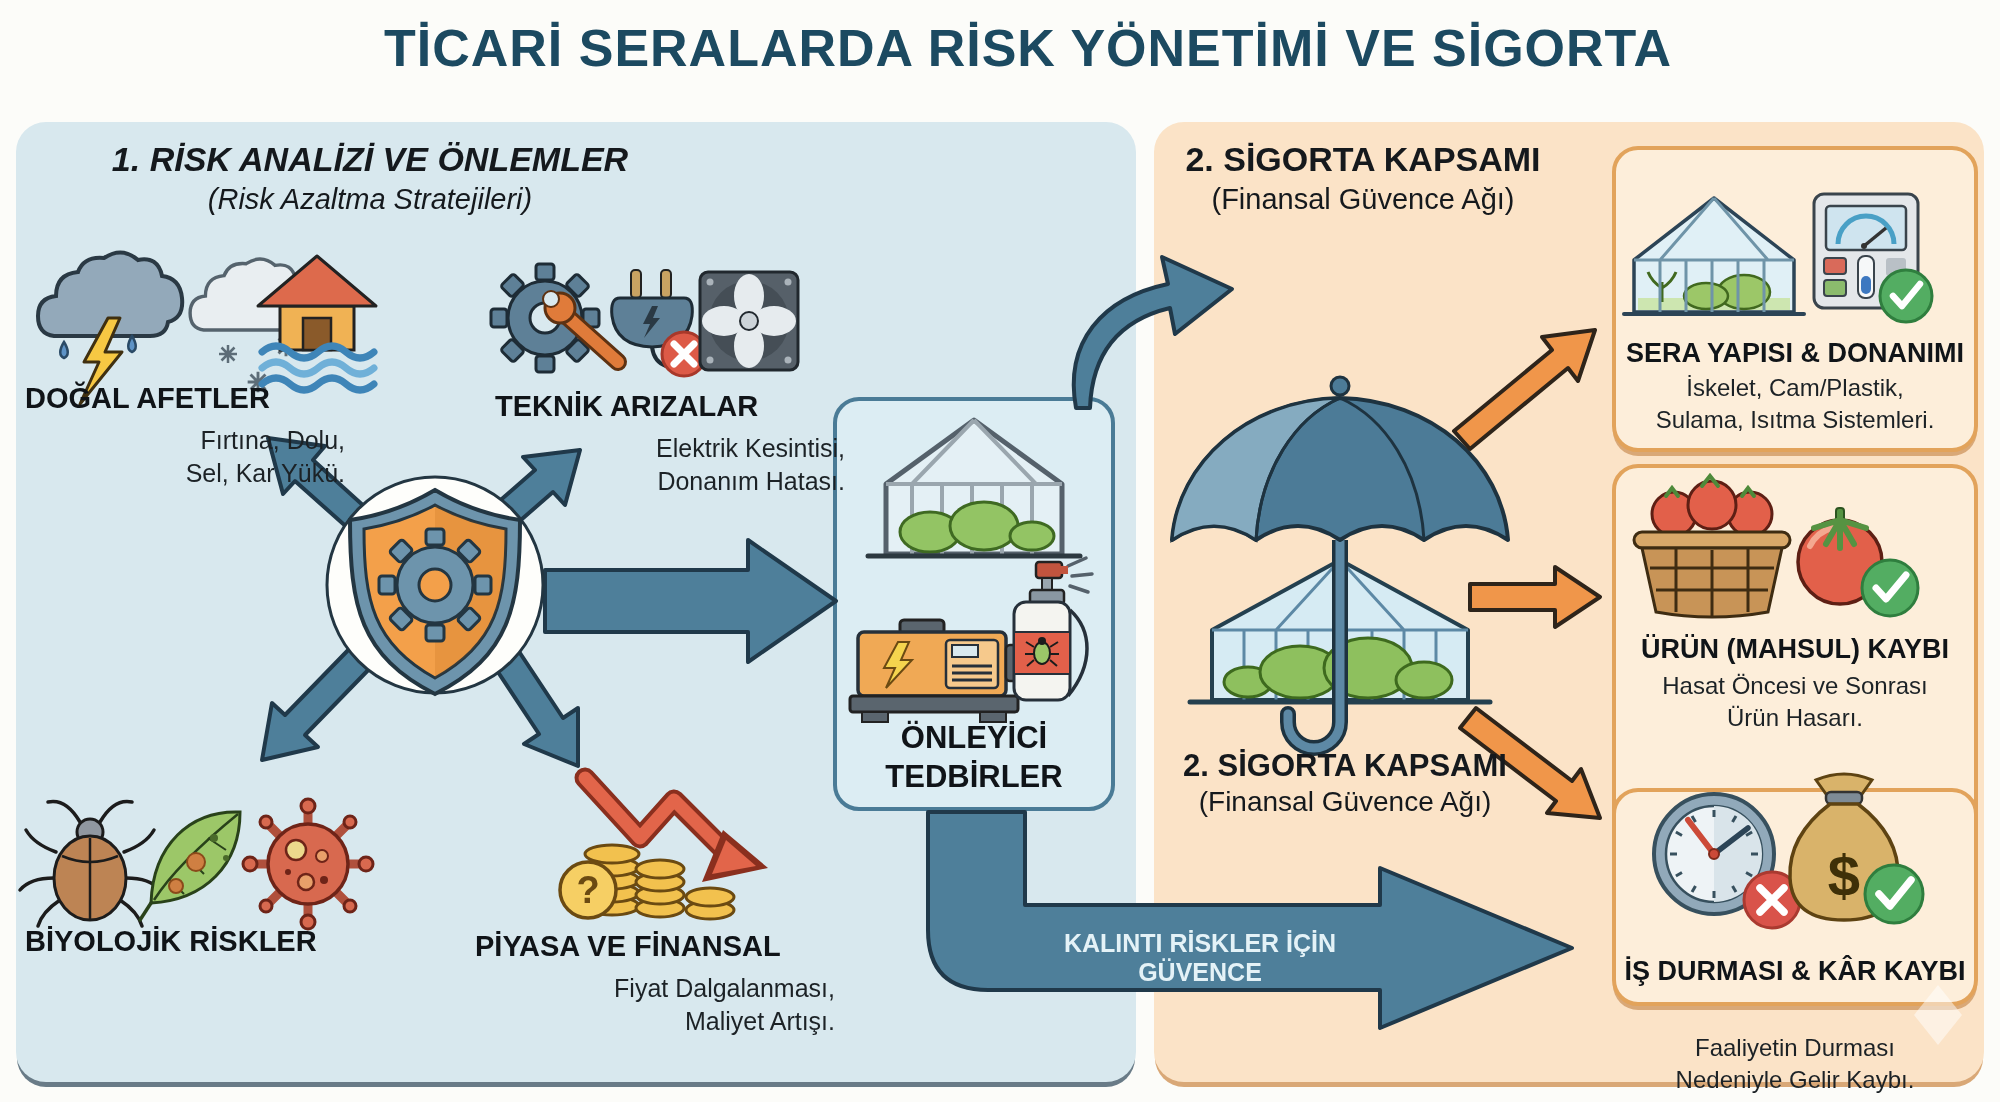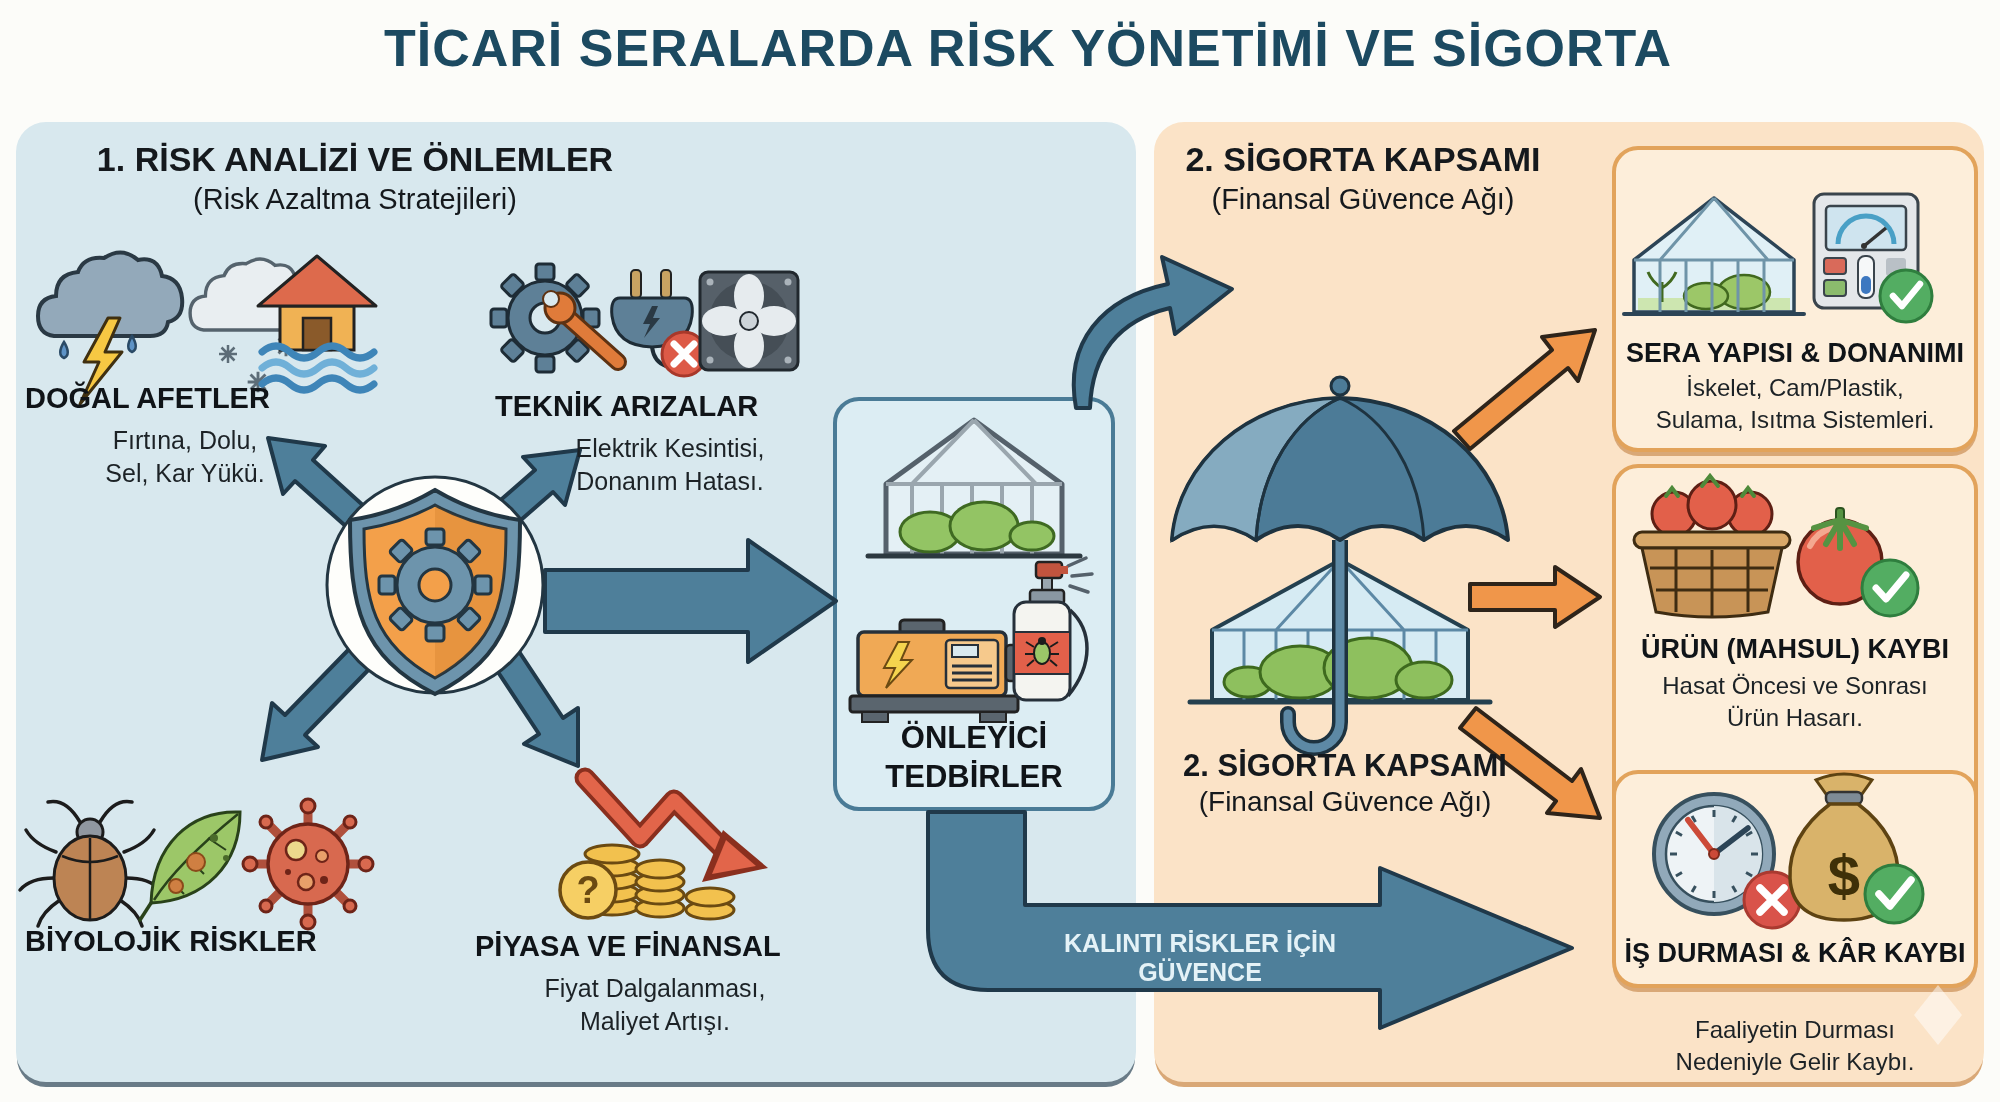--- a/index.html
+++ b/index.html
@@ -7,30 +7,30 @@
           font-family:"Liberation Sans",sans-serif;background:#fcfcf9;}
   .title{position:absolute;top:18px;left:0;width:100%;margin:0;text-align:center;
          font-size:52px;font-weight:bold;color:#1c4a61;letter-spacing:1px;padding-left:28px;}
   .panel{position:absolute;top:122px;height:960px;border-radius:30px;}
   .panel.left{left:16px;width:1120px;background:#d8e8ee;box-shadow:0 6px 0 -1px #697b87;}
   .panel.right{left:1154px;width:830px;background:#fbe3c7;box-shadow:0 6px 0 -1px #d9a877;}
   .sec-head{position:absolute;text-align:center;color:#15191d;}
   .sec-head .h{font-size:34px;font-weight:bold;line-height:1.15;}
   .sec-head .s{font-size:29px;margin-top:4px;}
   .grp-title{position:absolute;text-align:left;font-weight:bold;font-size:29px;color:#101418;}
-  .grp-desc{position:absolute;text-align:center;font-size:25px;color:#1c2226;line-height:1.3;white-space:pre-line;}
+  .grp-desc{position:absolute;text-align:right;font-size:25px;color:#1c2226;line-height:1.3;white-space:pre-line;}
   .prevent-box{position:absolute;left:833px;top:397px;width:282px;height:414px;
                background:#dcedf3;border:4px solid #4a7b96;border-radius:26px;box-sizing:border-box;}
   .prevent-label{position:absolute;left:0;right:0;top:318px;text-align:center;font-weight:bold;
                  font-size:31px;line-height:1.25;color:#101418;white-space:pre-line;}
   .cov{position:absolute;left:1612px;width:366px;background:#fdeeda;border:4px solid #e2a35b;
        border-radius:26px;box-sizing:border-box;box-shadow:0 5px 0 -1px #d9a877;}
   .cov.b1{top:146px;height:306px;}
   .cov.b2{top:464px;height:372px;}
-  .cov.b3{top:770px;height:218px;padding-left:44px;}
+  .cov.b3{top:788px;height:218px;padding-left:44px;}
   .cov-title{position:absolute;left:4px;right:4px;text-align:center;font-weight:bold;font-size:27px;color:#101418;}
   .cov-desc{position:absolute;left:6px;right:6px;text-align:center;font-size:24px;color:#1c2226;
             line-height:1.32;white-space:pre-line;}
   .b1 .cov-title{top:188px;} .b1 .cov-desc{top:222px;}
   .b2 .cov-title{top:166px;} .b2 .cov-desc{top:202px;}
   .b3 .cov-title{top:164px;} .b3 .cov-desc{top:200px;margin-top:40px;}
   .umb-cap{position:absolute;left:1140px;top:748px;width:410px;text-align:center;color:#15191d;}
   .umb-cap .h{font-size:31px;font-weight:bold;}
   .umb-cap .s{font-size:28px;margin-top:2px;}
   .residual-label{position:absolute;left:1010px;top:929px;width:380px;text-align:center;
@@ -40,21 +40,21 @@
 </head>
 <body>
 
 <div id="canvas">
 
   <h1 class="title">TİCARİ SERALARDA RİSK YÖNETİMİ VE SİGORTA</h1>
 
   <div class="panel left"></div>
   <div class="panel right"></div>
 
-  <div class="sec-head" style="left:55px;top:140px;width:600px;">
+  <div class="sec-head" style="left:70px;top:140px;width:600px;font-style:italic;">
     <div class="h">1. RİSK ANALİZİ VE ÖNLEMLER</div>
     <div class="s">(Risk Azaltma Stratejileri)</div>
   </div>
   <div class="sec-head" style="left:1158px;top:140px;width:410px;">
     <div class="h">2. SİGORTA KAPSAMI</div>
     <div class="s">(Finansal Güvence Ağı)</div>
   </div>
 
   <div class="prevent-box">
     <div class="prevent-label">ÖNLEYİCİ

